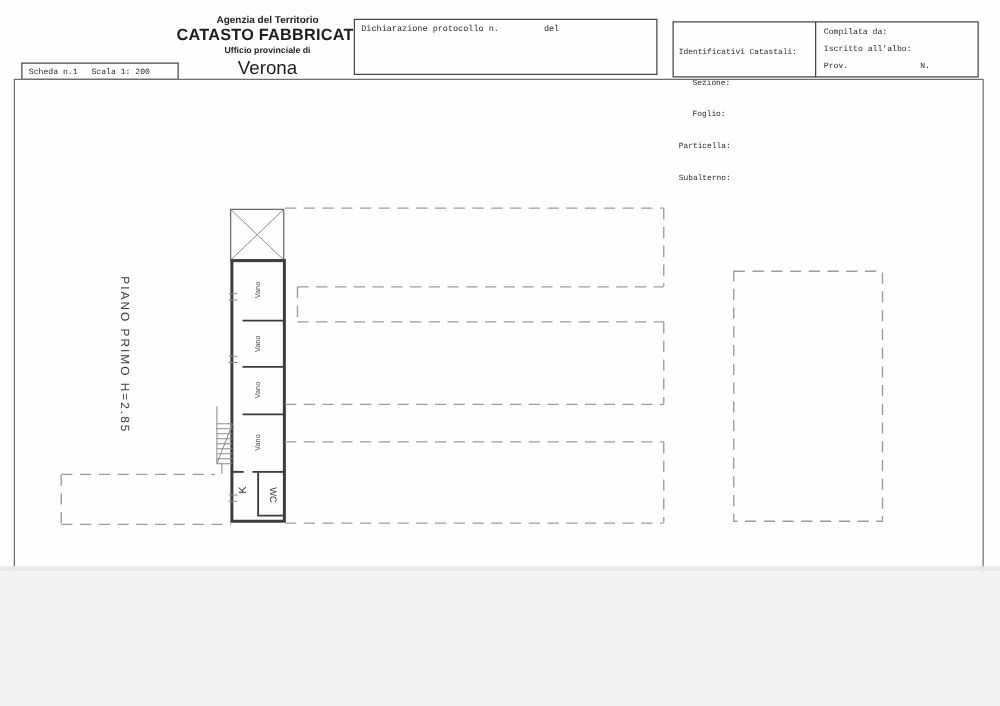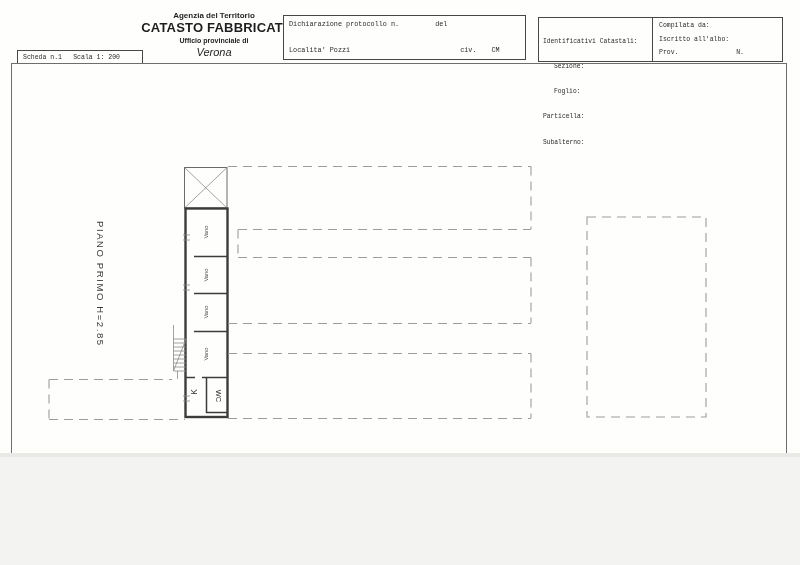--- a/index.html
+++ b/index.html
@@ -14,21 +14,21 @@
   .box { position:absolute; border:1px solid #474747; background:#fefefd; }
   .box-scheda {
     left:17px; top:50px; width:126px; height:14px;
     display:flex; align-items:center; justify-content:space-between;
     padding:0 22px 0 5px; font-size:6.5px;
   }
   .agency { position:absolute; left:133px; top:11px; width:162px; text-align:center; line-height:1.15; }
   .agency .a1 { font-size:8px;  font-weight:bold; }
   .agency .a2 { font-size:13px; font-weight:bold; letter-spacing:.2px; margin-top:1px; }
   .agency .a3 { font-size:7px;  font-weight:bold; margin-top:1px; }
-  .agency .a4 { font-size:11px; margin-top:1px;font-style:italic; }
+  .agency .a4 { font-size:15px; margin-top:1px; }
   .box-decl {
     left:283px; top:15px; width:243px; height:45px;
     padding:4px 5px 5px 5px; font-size:6.8px;
     display:flex; flex-direction:column; justify-content:space-between;
   }
   .box-decl .row { display:flex; white-space:pre; }
   .box-decl .del { margin-left:36px; }
   .box-decl .civ { margin-left:110px; }
   .box-decl .cm  { margin-left:15px; }
   .box-cat {
@@ -72,25 +72,20 @@
     <div class="a1">Agenzia del Territorio</div>
     <div class="a2">CATASTO FABBRICATI</div>
     <div class="a3">Ufficio provinciale di</div>
     <div class="a4">Verona</div>
   </div>
 
   <div class="box box-decl mono">
     <div class="row">
       <span>Dichiarazione protocollo n.</span>
       <span class="del">del</span>
-    </div>
-    <div class="row">
-      <span>Localita' Pozzi</span>
-      <span class="civ">civ.</span>
-      <span class="cm">CM</span>
     </div>
   </div>
 
   <div class="box box-cat mono">
     <div>Identificativi Catastali:</div>
     <div class="ind">Sezione:</div>
     <div class="ind">Foglio:</div>
     <div>Particella:</div>
     <div>Subalterno:</div>
   </div>

